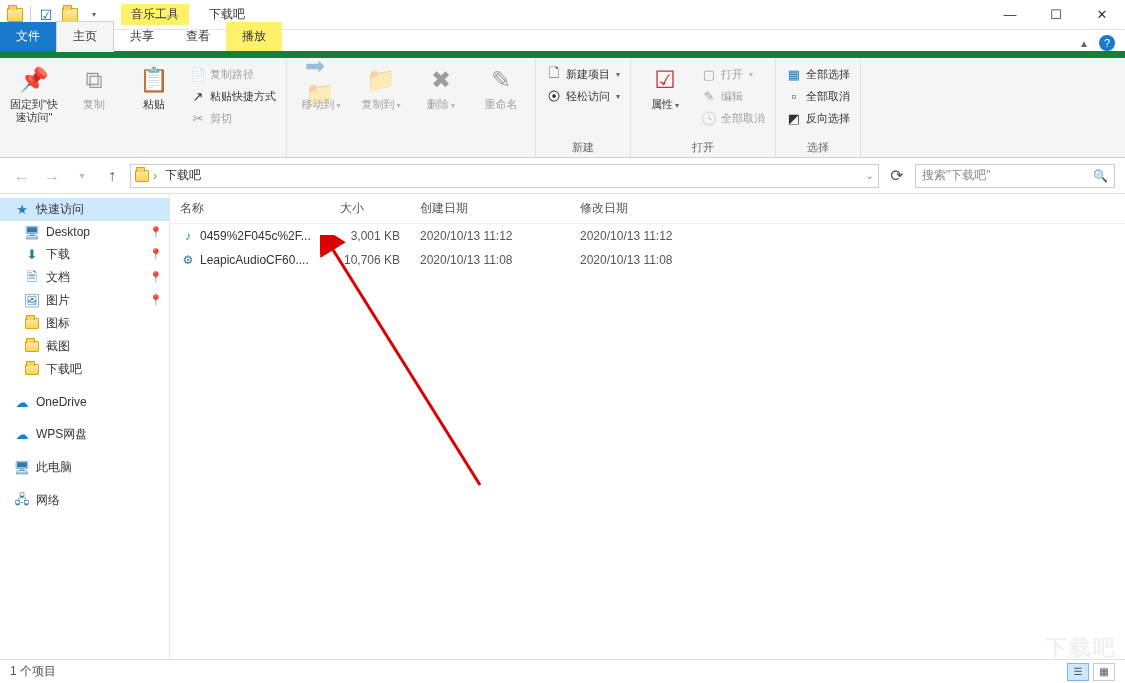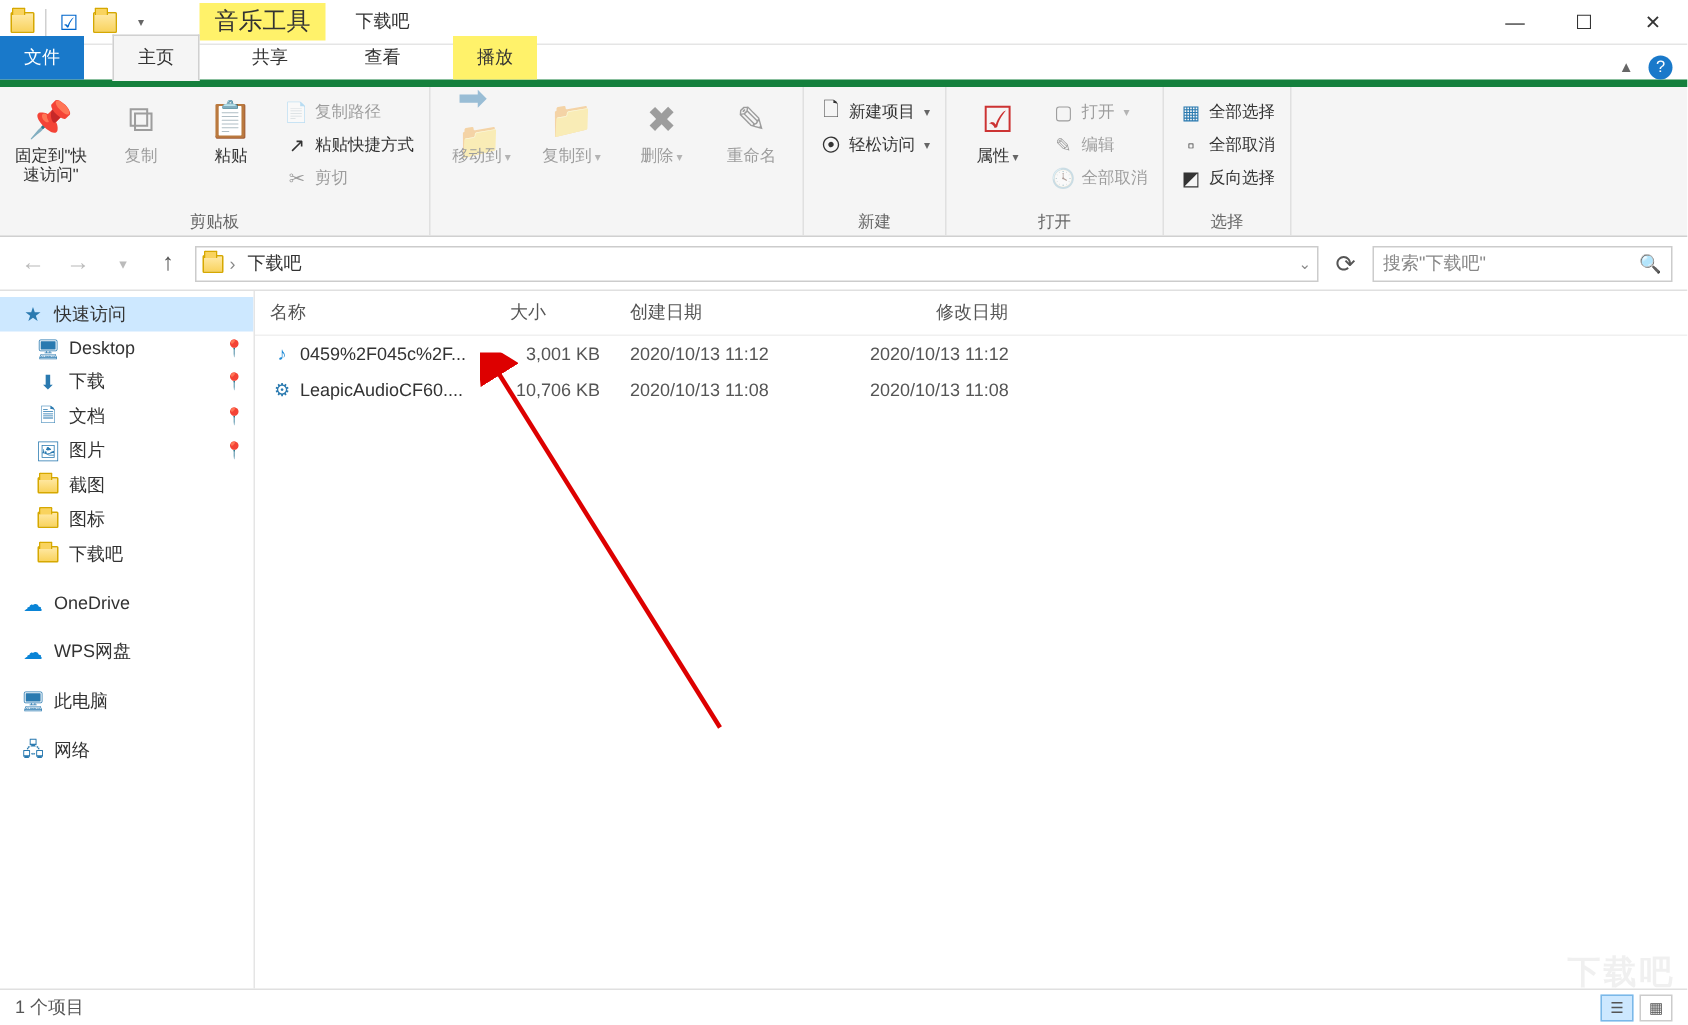--- a/index.html
+++ b/index.html
@@ -7,27 +7,27 @@
 
 
 .titlebar { height: 30px; background: #fff; display: flex; align-items: center; border-bottom: 1px solid #e5e5e5; }
 .qat { display: flex; align-items: center; gap: 2px; padding: 0 4px; }
 .qat-icon { width: 22px; height: 22px; display: flex; align-items: center; justify-content: center; }
 .folder-glyph { width: 16px; height: 14px; background: linear-gradient(#ffe9a6,#f9d35e); border: 1px solid #d6a800; border-radius: 1px; position: relative; }
 .folder-glyph::before { content:""; position:absolute; top:-4px; left:0; width:7px; height:4px; background:#f9d35e; border:1px solid #d6a800; border-bottom:none; border-radius:1px 1px 0 0; }
 .qat-sep { width:1px; height:18px; background:#d0d0d0; margin:0 2px; }
 .qat-check { color:#0066cc; font-size:14px; }
 .qat-dd { color:#666; font-size:8px; }
-.tab-context { background:#fff26a; padding:2px 10px; margin-left:24px; font-size:16px; }
+.tab-context { background:#fff26a; padding:2px 10px; margin-left:12px; font-size:12px; }
 .title-text { margin-left:20px; font-size:12px; }
 .win-controls { margin-left:auto; display:flex; }
 .win-btn { width:46px; height:30px; display:flex; align-items:center; justify-content:center; font-size:13px; }
 
 
-.ribbon-tabs { height:28px; display:flex; align-items:flex-end; border-bottom:5px solid #15803d; background:#fff;gap:19px; }
+.ribbon-tabs { height:28px; display:flex; align-items:flex-end; border-bottom:7px solid #15803d; background:#fff; }
 .rtab { padding:6px 16px; font-size:12px; cursor:pointer; }
 .rtab.file { background:#1979ca; color:#fff; }
 .rtab.active { border:1px solid #d0d0d0; border-bottom:1px solid #f5f5f5; background:#f5f5f5; position:relative; top:1px; }
 .rtab.context { background:#fff26a; }
 .rib-right { margin-left:auto; display:flex; align-items:center; gap:10px; padding-right:10px; color:#666; }
 .help-icon { width:16px; height:16px; border-radius:50%; background:#1979ca; color:#fff; display:flex; align-items:center; justify-content:center; font-size:11px; }
 
 
 .ribbon { height:100px; background:#f5f5f5; border-bottom:1px solid #d0d0d0; display:flex; }
 .ribbon-group { border-right:1px solid #e0e0e0; display:flex; flex-direction:column; padding:2px 6px 0; }
@@ -61,21 +61,21 @@
 .side-item.sel { background:#cde8ff; }
 .side-item .pin { margin-left:auto; color:#888; font-size:11px; }
 .side-icon { width:16px; height:16px; display:flex; align-items:center; justify-content:center; font-size:13px; }
 .side-gap { height:10px; }
 
 .files { flex:1; display:flex; flex-direction:column; }
 .fh { display:flex; padding:6px 10px; color:#555; font-size:12px; border-bottom:1px solid #f0f0f0; }
 .fh .c-name { width:160px; }
 .fh .c-size { width:80px; }
 .fh .c-created { width:160px;font-family:Liberation Serif, serif; }
-.fh .c-modified { width:160px;margin-left:44px; }
+.fh .c-modified { width:160px; }
 .frow { display:flex; padding:4px 10px; align-items:center; font-size:12px; cursor:pointer; }
 .frow .c-name { width:160px; display:flex; align-items:center; gap:4px; overflow:hidden; white-space:nowrap; }
 .frow .c-size { width:80px; text-align:right; padding-right:20px; color:#555; }
 .frow .c-created { width:160px; color:#555; }
 .frow .c-modified { width:160px; color:#555; }
 .file-icon { width:16px; height:16px; flex-shrink:0; display:flex; align-items:center; justify-content:center; }
 .truncate { overflow:hidden; text-overflow:ellipsis; white-space:nowrap; }
 
 
 .status { height:24px; border-top:1px solid #e0e0e0; display:flex; align-items:center; padding:0 10px; font-size:12px; color:#555; }
@@ -149,21 +149,20 @@
         <div class="rib-btn-sm">
             <span class="rib-icon-sm">↗</span>
             <span>粘贴快捷方式</span>
           </div>
         <div class="rib-btn-sm disabled">
             <span class="rib-icon-sm">✂</span>
             <span>剪切</span>
           </div>
       </div>
     </div>
-    <div class="rg-label">剪贴板</div>
   </div>
 
   <div class="ribbon-group">
     <div class="rg-content">
       <div class="rib-btn-lg disabled">
         <div class="rib-icon-lg" style="color:#2a7ab0">➡📁</div>
         <div class="lbl"><span>移动到</span><span class="dd-arrow">▾</span></div>
       </div>
       <div class="rib-btn-lg disabled">
         <div class="rib-icon-lg">📁</div>
@@ -287,27 +286,27 @@
       </div>
     <div class="side-item">
         <span class="side-icon" style="color:#2a7ab0">🖼</span>
         <span>图片</span>
         <span class="pin">📍</span>
       </div>
     <div class="side-item">
         <span class="side-icon">
           <div class="folder-glyph" style="width:14px;height:11px"></div>
         </span>
-        <span>截图</span>
+        <span>图标</span>
       </div>
     <div class="side-item">
         <span class="side-icon">
           <div class="folder-glyph" style="width:14px;height:11px"></div>
         </span>
-        <span>图标</span>
+        <span>截图</span>
       </div>
     <div class="side-item">
         <span class="side-icon">
           <div class="folder-glyph" style="width:14px;height:11px"></div>
         </span>
         <span>下载吧</span>
       </div>
     <div class="side-gap"></div>
     <div class="side-item top">
         <span class="side-icon" style="color:#0a84d6">☁</span>

